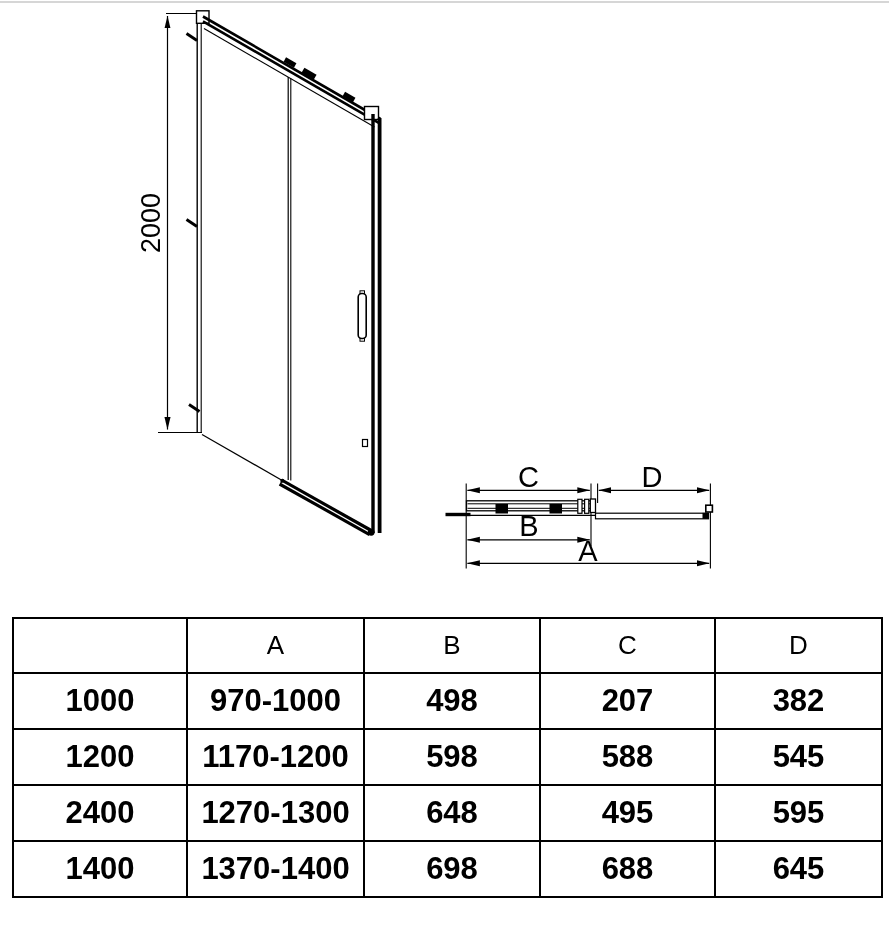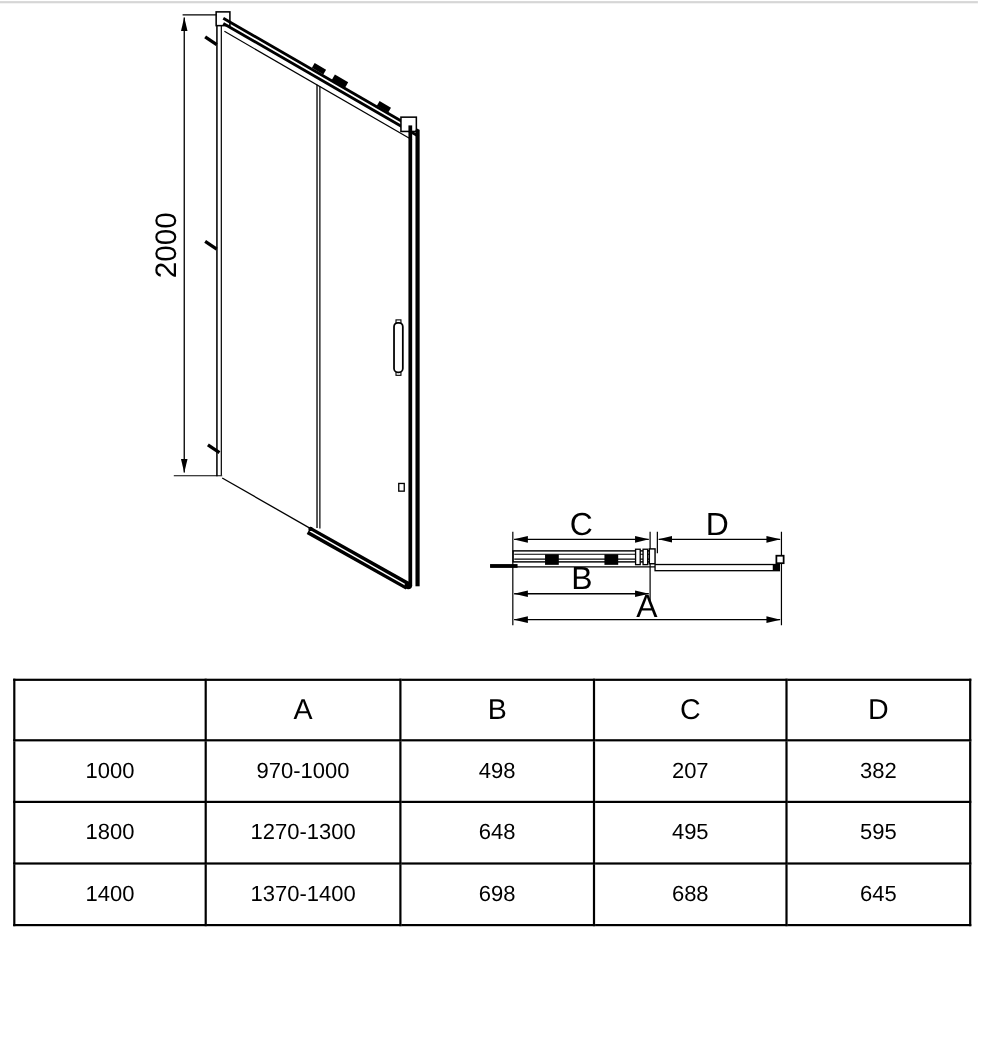--- a/index.html
+++ b/index.html
@@ -31,21 +31,21 @@
   }
   table.size-table th, table.size-table td {
     border: 2px solid #000000;
     text-align: center;
     vertical-align: middle;
     padding: 0;
     color: #000000;
     font-weight: normal;
   }
   table.size-table th { font-size: 26px; height: 53px; }
-  table.size-table td { font-size: 20px; height: 54px; }
+  table.size-table td { font-size: 31px; height: 54px; font-weight: bold; }
   col.c0 { width: 174px; }
   col.c1 { width: 177px; }
   col.c2 { width: 176px; }
   col.c3 { width: 175px; }
   col.c4 { width: 167px; }
 </style>
 </head>
 <body>
 
 <div class="page-top-border"></div>
@@ -172,21 +172,28 @@
     <th>D</th>
   </tr>
   <tr>
     <td>1000</td>
     <td>970-1000</td>
     <td>498</td>
     <td>207</td>
     <td>382</td>
   </tr>
   <tr>
-    <td>1800</td>
+    <td>1200</td>
+    <td>1170-1200</td>
+    <td>598</td>
+    <td>588</td>
+    <td>545</td>
+  </tr>
+  <tr>
+    <td>2400</td>
     <td>1270-1300</td>
     <td>648</td>
     <td>495</td>
     <td>595</td>
   </tr>
   <tr>
     <td>1400</td>
     <td>1370-1400</td>
     <td>698</td>
     <td>688</td>

